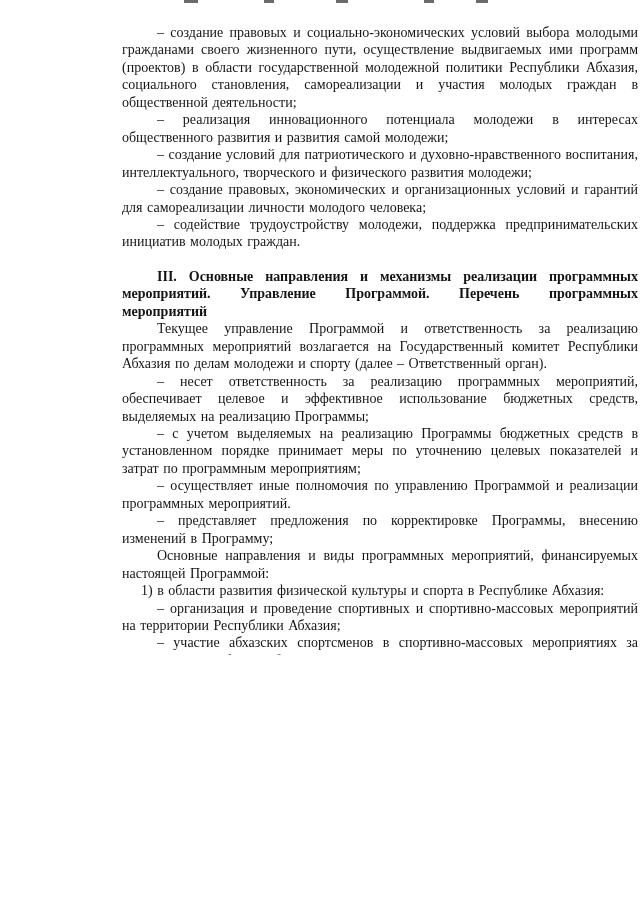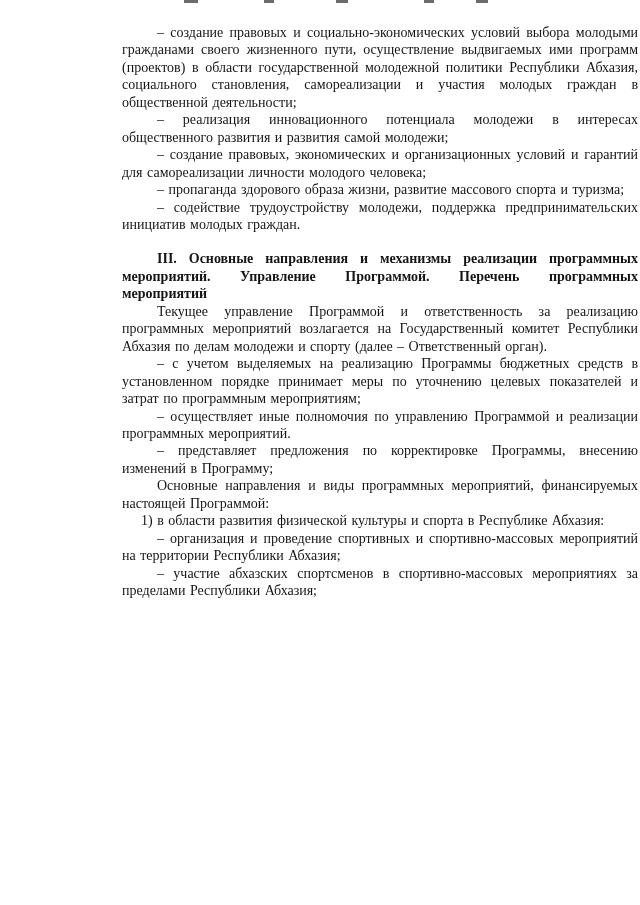--- a/index.html
+++ b/index.html
@@ -59,25 +59,26 @@
   <div class="artifact" style="left:148px; top:0; width:14px; height:3px;"></div>
   <div class="artifact" style="left:228px; top:0; width:10px; height:3px;"></div>
   <div class="artifact" style="left:300px; top:0; width:12px; height:3px;"></div>
   <div class="artifact" style="left:388px; top:0; width:10px; height:3px;"></div>
   <div class="artifact" style="left:440px; top:0; width:12px; height:3px;"></div>
   <div class="artifact soft" style="left:70px; top:898px; width:60px; height:4px;"></div>
 
   <div class="doc">
     <p class="para">– создание правовых и социально-экономических условий выбора молодыми гражданами своего жизненного пути, осуществление выдвигаемых ими программ (проектов) в области государственной молодежной политики Республики Абхазия, социального становления, самореализации и участия молодых граждан в общественной деятельности;</p>
     <p class="para">– реализация инновационного потенциала молодежи в интересах общественного развития и развития самой молодежи;</p>
+    <p class="para">– создание условий для патриотического и духовно-нравственного воспитания, интеллектуального, творческого и физического развития молодежи;</p>
     <p class="para">– создание правовых, экономических и организационных условий и гарантий для самореализации личности молодого человека;</p>
-    <p class="para">– пропаганда здорового образа жизни, развитие массового спорта и туризма;</p>
     <p class="para">– содействие трудоустройству молодежи, поддержка предпринимательских инициатив молодых граждан.</p>
     <p class="para heading">III. Основные направления и механизмы реализации программных мероприятий. Управление Программой. Перечень программных мероприятий</p>
     <p class="para">Текущее управление Программой и ответственность за реализацию программных мероприятий возлагается на Государственный комитет Республики Абхазия по делам молодежи и спорту (далее – Ответственный орган).</p>
+    <p class="para">– несет ответственность за реализацию программных мероприятий, обеспечивает целевое и эффективное использование бюджетных средств, выделяемых на реализацию Программы;</p>
     <p class="para">– с учетом выделяемых на реализацию Программы бюджетных средств в установленном порядке принимает меры по уточнению целевых показателей и затрат по программным мероприятиям;</p>
     <p class="para">– осуществляет иные полномочия по управлению Программой и реализации программных мероприятий.</p>
     <p class="para">– представляет предложения по корректировке Программы, внесению изменений в Программу;</p>
     <p class="para">Основные направления и виды программных мероприятий, финансируемых настоящей Программой:</p>
     <p class="para list-item">1) в области развития физической культуры и спорта в Республике Абхазия:</p>
     <p class="para">– организация и проведение спортивных и спортивно-массовых мероприятий на территории Республики Абхазия;</p>
     <p class="para">– участие абхазских спортсменов в спортивно-массовых мероприятиях за пределами Республики Абхазия;</p>
   </div>
 </div>
 

